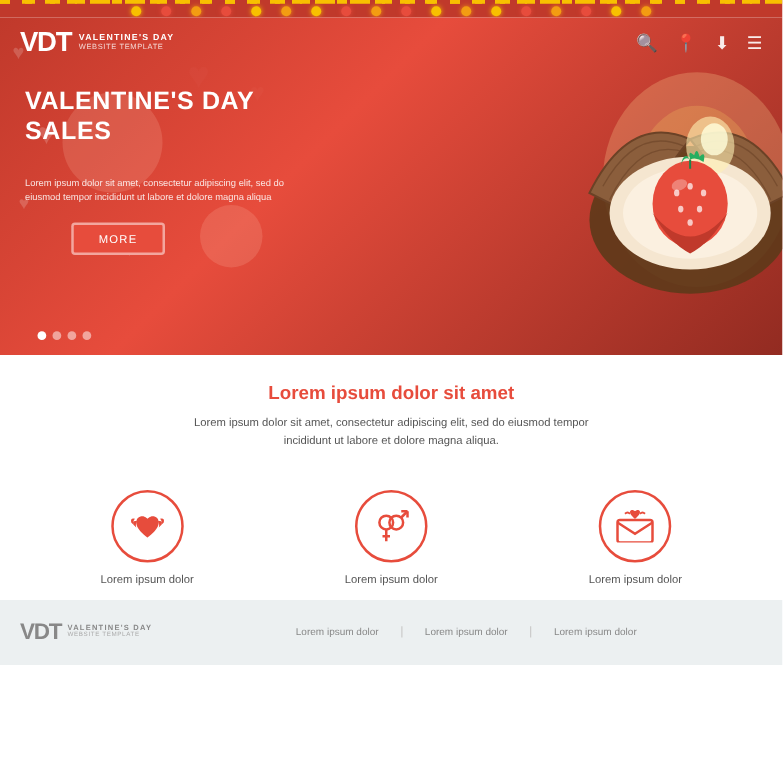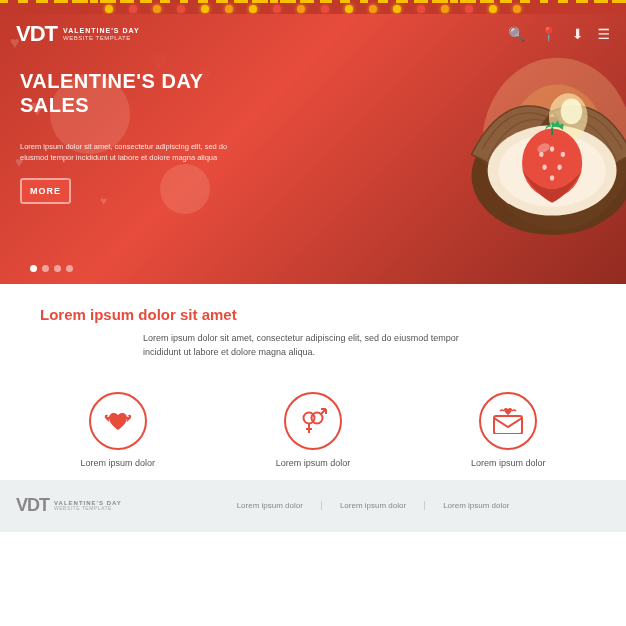--- a/index.html
+++ b/index.html
@@ -147,28 +147,29 @@
     .hero-desc {
       font-size: 7.5px;
       color: rgba(255,255,255,0.85);
       line-height: 1.5;
       margin-bottom: 14px;
     }
     .more-btn {
       background: #e74c3c;
       border: 2px solid rgba(255,255,255,0.5);
       color: #fff;
-      padding: 6px 8px;
+      padding: 6px 20px;
       font-size: 9px;
-      font-weight: 700;
+      font-weight: 400;
       text-transform: uppercase;
       border-radius: 3px;
       cursor: pointer;
       letter-spacing: 1px;
       display: inline-block;
+      margin-left: 37px;
     }
 
     
     .dots {
       position: absolute;
       bottom: 12px;
       left: 30px;
       display: flex;
       gap: 5px;
       align-items: center;
@@ -193,20 +194,21 @@
     }
     .shell-svg-wrap {
       width: 100%;
       height: 100%;
     }
 
     
     .middle-section {
       background: #fff;
       padding: 22px 40px 16px;
+      text-align: center;
     }
     .middle-title {
       font-size: 15px;
       font-weight: 600;
       color: #e74c3c;
       margin-bottom: 8px;
     }
     .middle-desc {
       font-size: 9px;
       color: #555;

